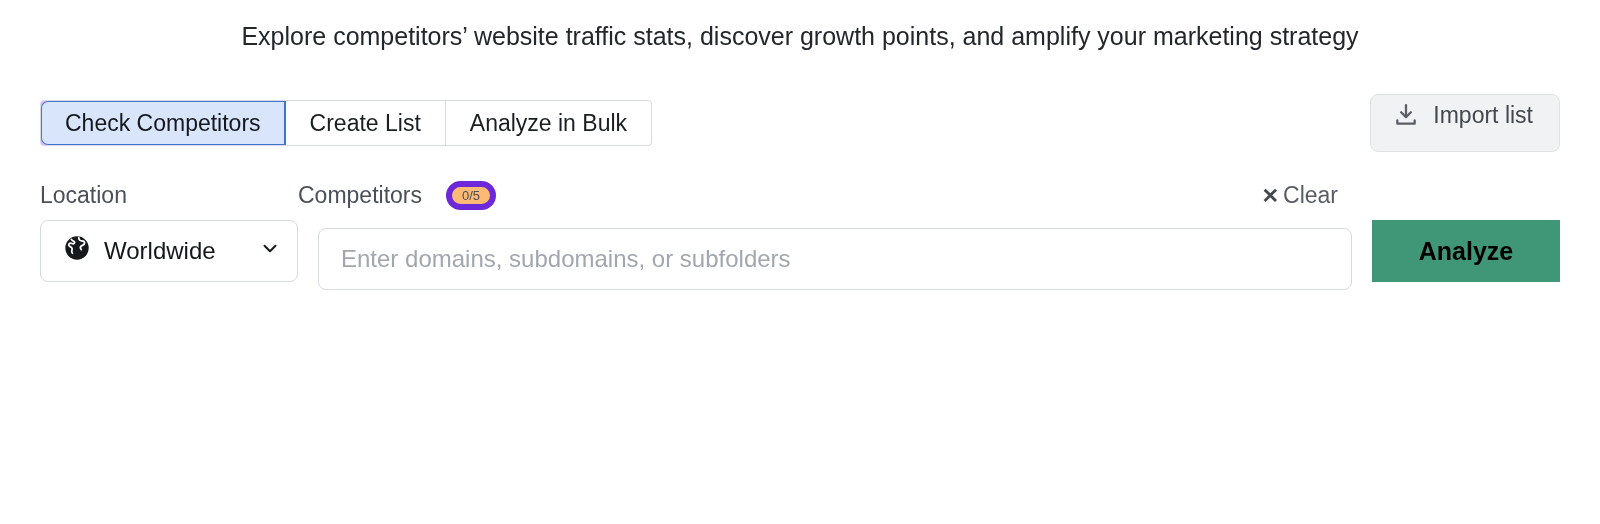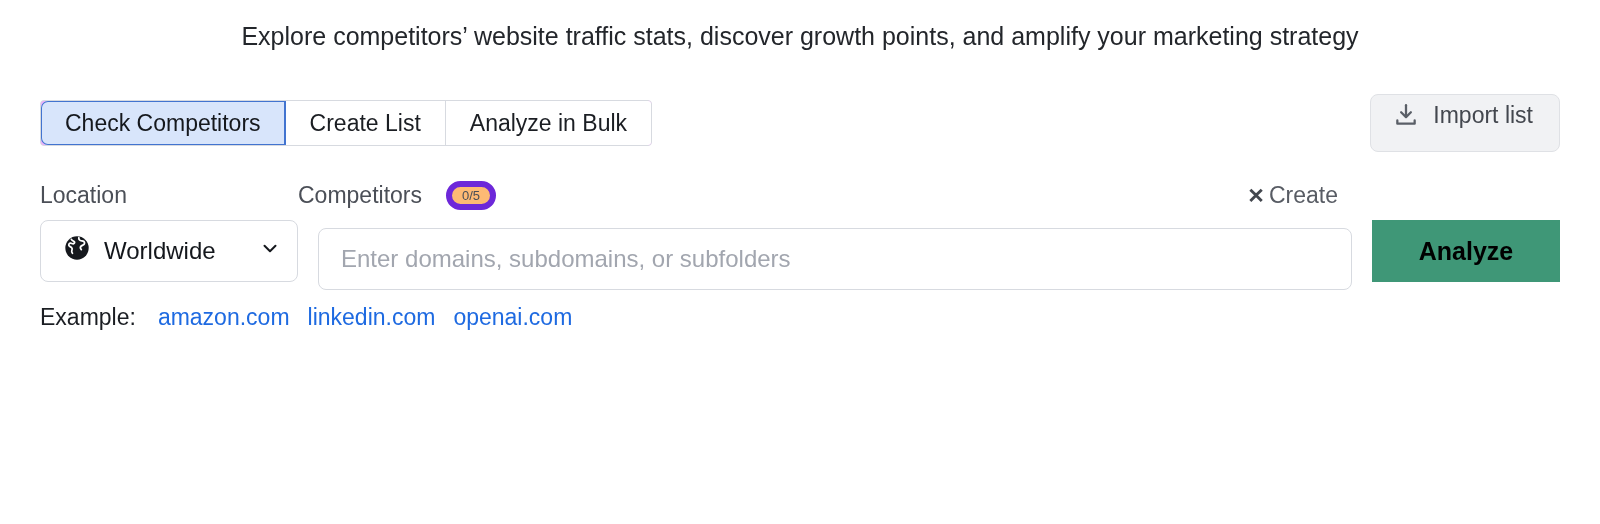--- a/index.html
+++ b/index.html
@@ -261,21 +261,21 @@
 
     <span class="label-location">Location</span>
 
     <span class="label-competitors-wrap">
       <span>Competitors</span>
       <span class="count-badge">0/5</span>
     </span>
 
     <button class="clear-btn">
       <span class="clear-x">✕</span>
-      <span>Create</span>
+      <span>Clear</span>
     </button>
 
   </div>
 
   <div class="controls-row">
 
     <div class="location-select">
       <span class="globe">
         <svg width="28" height="28" viewBox="0 0 24 24">
           <circle cx="12" cy="12" r="10" fill="#15181d"></circle>
@@ -290,20 +290,14 @@
         </svg>
       </span>
     </div>
 
     <input class="domain-input" type="text" placeholder="Enter domains, subdomains, or subfolders" style="">
 
     <button class="analyze-btn">Analyze</button>
 
   </div>
 
-  <div class="example-row">
-    <span class="example-label">Example:</span>
-    <a class="example-link">amazon.com</a>
-    <a class="example-link">linkedin.com</a>
-    <a class="example-link">openai.com</a>
-  </div>
 
 </div>
 
 </body></html>

